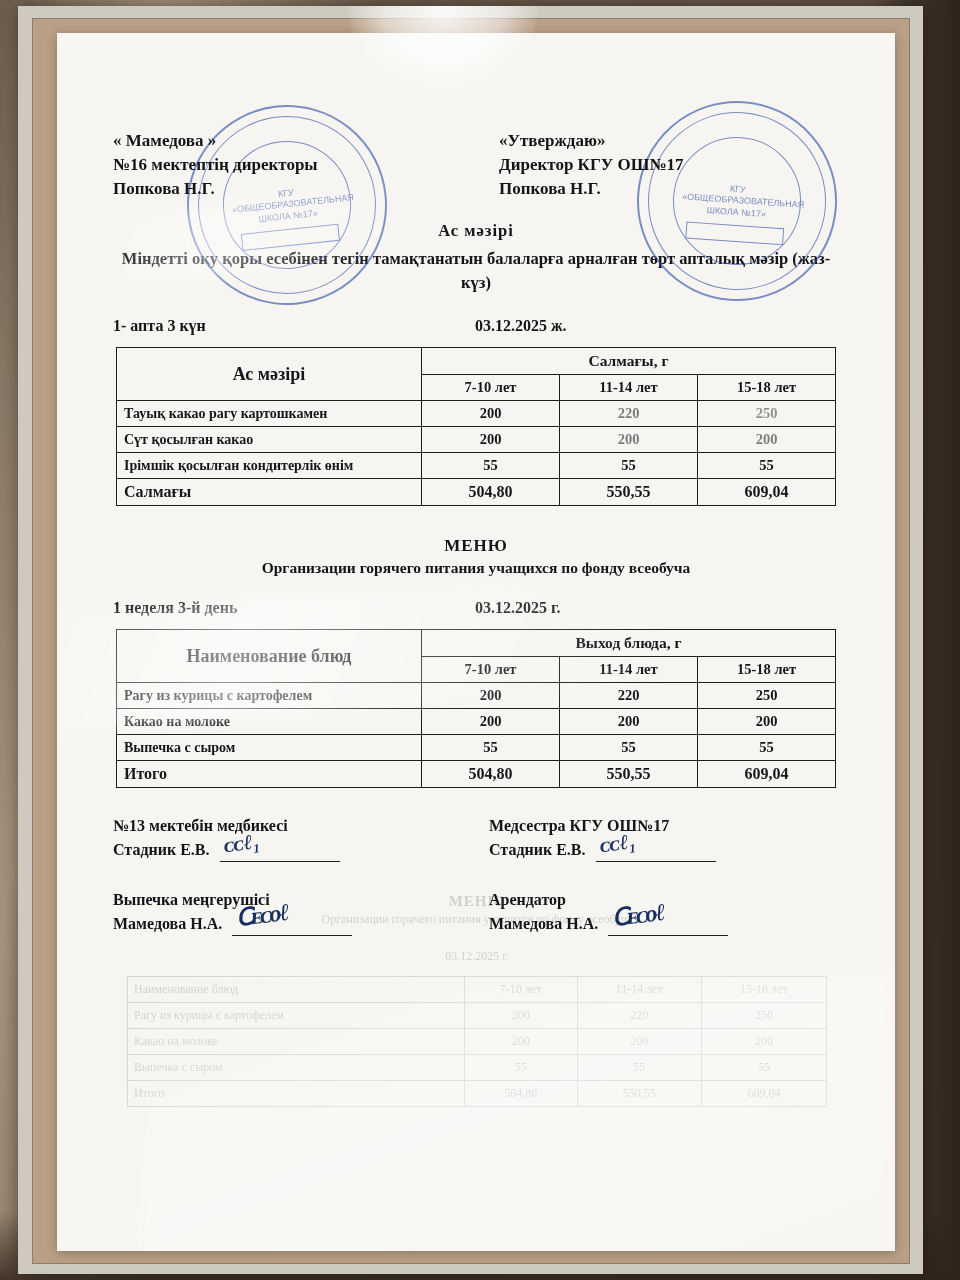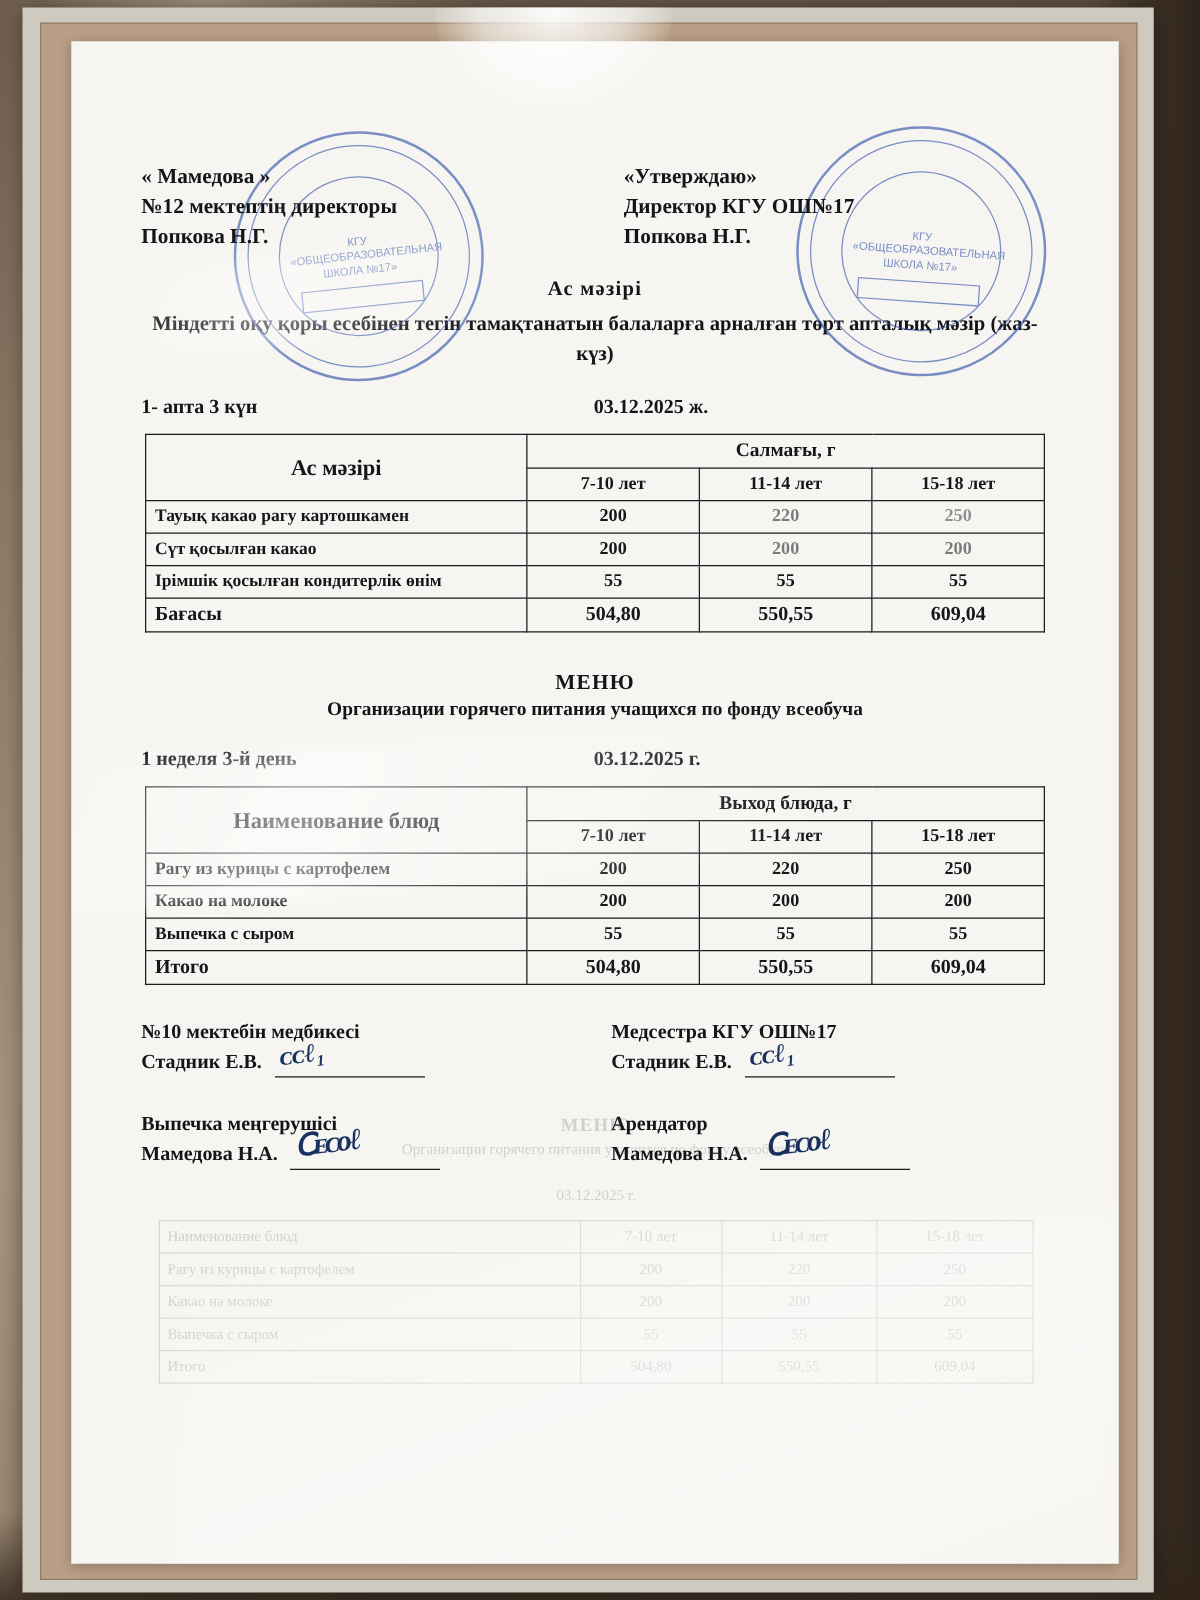--- a/index.html
+++ b/index.html
@@ -287,21 +287,21 @@
             <div class="stamp-bar"></div>
           </div>
           <div class="stamp stamp-2">
             <div class="stamp-center">КГУ «ОБЩЕОБРАЗОВАТЕЛЬНАЯ ШКОЛА №17»</div>
             <div class="stamp-bar"></div>
           </div>
 
           <div class="approve-row">
             <div class="approve-col">
               <div>« Мамедова »</div>
-              <div>№12 мектептің директоры</div>
+              <div>№16 мектептің директоры</div>
               <div>Попкова Н.Г.</div>
             </div>
             <div class="approve-col right">
               <div>«Утверждаю»</div>
               <div>Директор КГУ ОШ№17</div>
               <div>Попкова Н.Г.</div>
             </div>
           </div>
 
           <div class="title-block">
@@ -337,21 +337,21 @@
               <td class="val faded1">200</td>
               <td class="val faded1">200</td>
             </tr>
             <tr>
               <td class="dish">Ірімшік қосылған кондитерлік өнім</td>
               <td class="val">55</td>
               <td class="val">55</td>
               <td class="val">55</td>
             </tr>
             <tr class="total">
-              <td>Бағасы</td>
+              <td>Салмағы</td>
               <td class="val">504,80</td>
               <td class="val">550,55</td>
               <td class="val">609,04</td>
             </tr>
           </tbody>
             </table>
 
           <div class="section2-title">МЕНЮ</div>
           <div class="section2-sub">Организации горячего питания учащихся по фонду всеобуча</div>
 
@@ -393,21 +393,21 @@
               <td>Итого</td>
               <td class="val">504,80</td>
               <td class="val">550,55</td>
               <td class="val">609,04</td>
             </tr>
           </tbody>
             </table>
 
           <div class="signrow">
             <div class="col">
-              <div>№10 мектебін медбикесі</div>
+              <div>№13 мектебін медбикесі</div>
               <div>
                 <span>Стадник Е.В.</span>
                 <span class="signline">
                   <span class="sig">ᴄᴄℓ₁</span>
                 </span>
               </div>
             </div>
             <div class="col">
               <div>Медсестра КГУ ОШ№17</div>
               <div>

